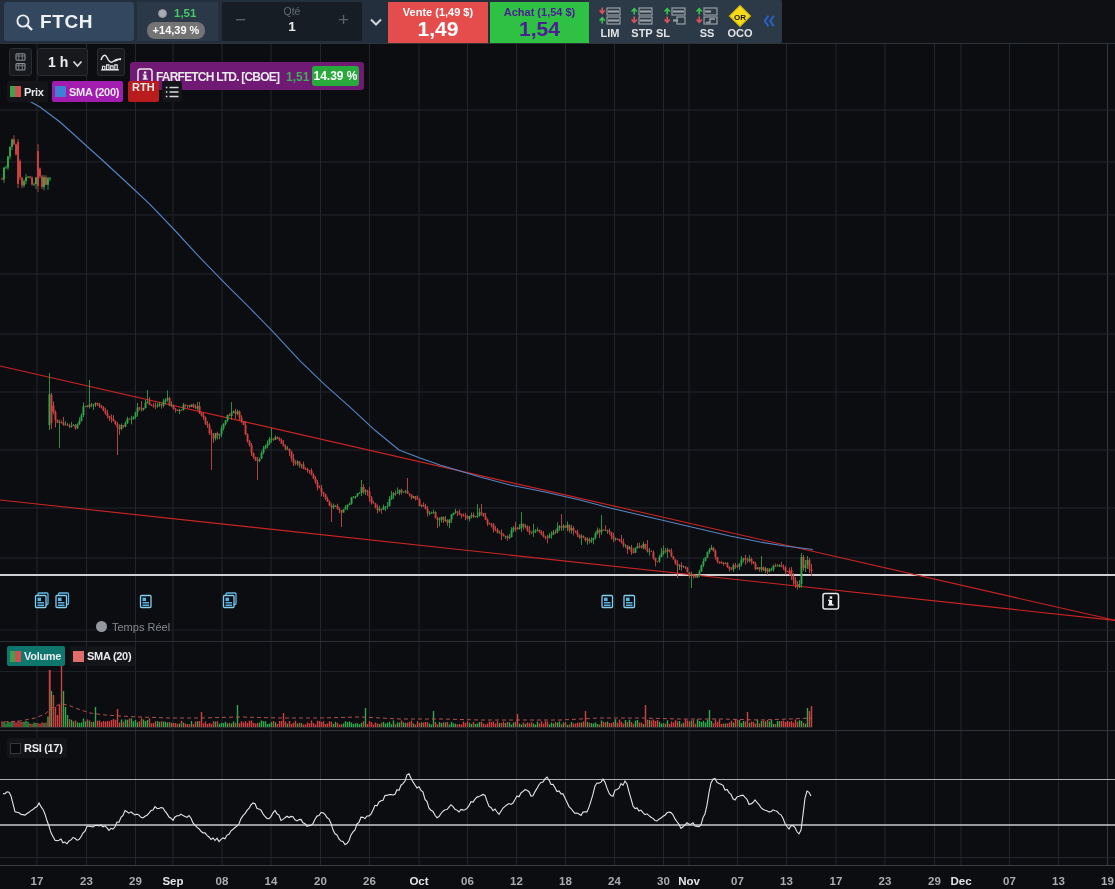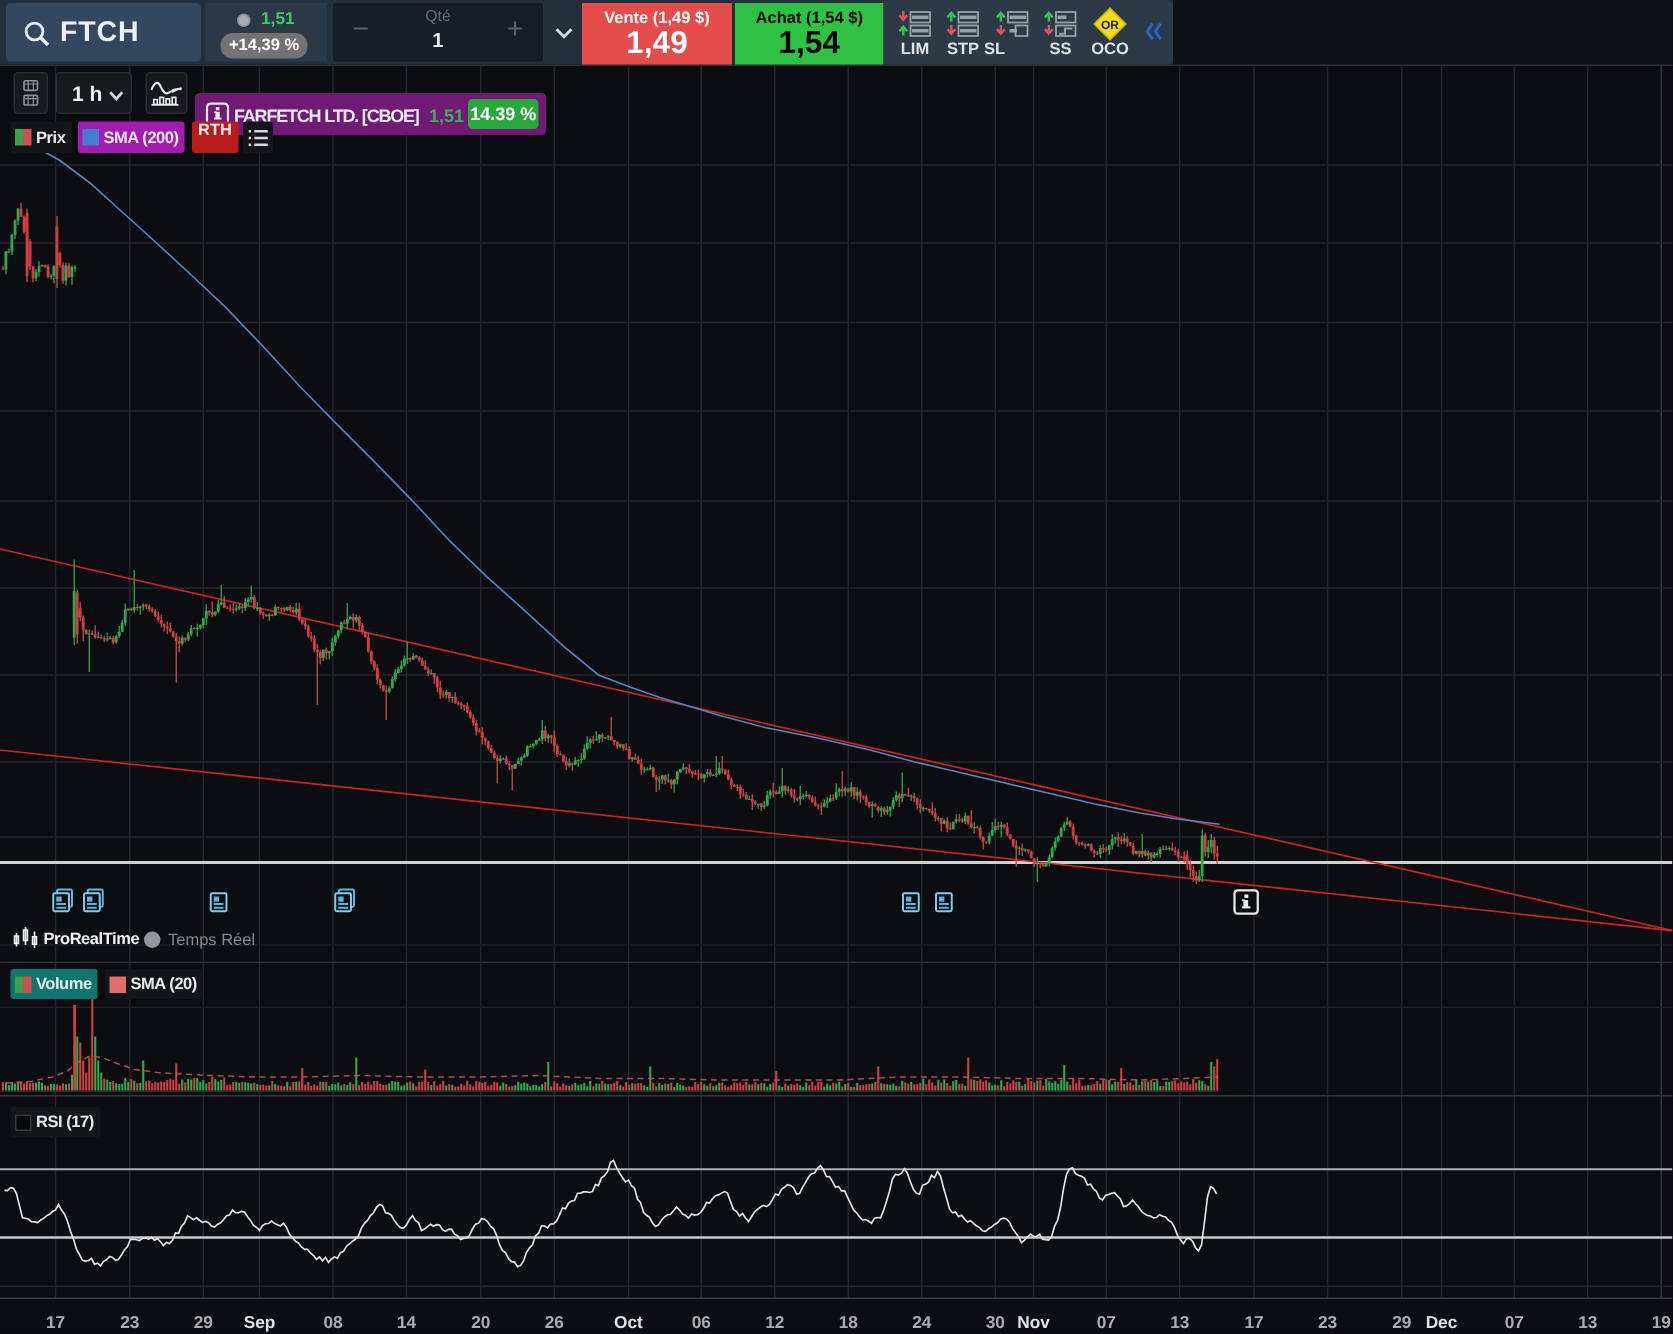--- a/index.html
+++ b/index.html
@@ -108,21 +108,21 @@
 <span class="abs b" style="left:0;top:17px;width:140px;text-align:center;font-size:13.5px;color:#e8eaec">1</span>
 <span class="abs" style="right:13px;top:7px;font-size:19px;color:#596069">+</span>
     </div>
 <svg width="14" height="10" style="position:absolute;left:369px;top:17px" viewBox="0 0 14 10">
       <path d="M2 2.5L7 7.5L12 2.5" fill="none" stroke="#d3d7db" stroke-width="2"></path>
     </svg>
 <div class="abs" style="left:388px;top:2px;width:100px;height:41px;background:#e54c4c;color:#fff;text-align:center">
 <div class="b" style="font-size:11px;margin-top:4px">Vente (1,49&nbsp;$)</div>
 <div class="b" style="font-size:21px;margin-top:-1px">1,49</div>
     </div>
-<div class="abs" style="left:490px;top:2px;width:99px;height:41px;background:#2ec143;color:#000000;text-align:center">
+<div class="abs" style="left:490px;top:2px;width:99px;height:41px;background:#2ec143;color:#4c1d95;text-align:center">
 <div class="b" style="font-size:11px;margin-top:4px">Achat (1,54&nbsp;$)</div>
 <div class="b" style="font-size:21px;margin-top:-1px">1,54</div>
     </div>
 <div class="abs" style="left:589px;top:0;width:193px;height:43px;background:#2c3946;border-radius:0 4px 4px 0">
       <svg width="22" height="18" style="position:absolute;left:10px;top:7px" viewBox="0 0 22 18">
         <path d="M3.2 0.4V5.2M0.6000000000000001 3.1999999999999997L3.2 6.2L5.800000000000001 3.1999999999999997" stroke="#e0515a" stroke-width="1.6" fill="none"></path>
         <path d="M3.2 16.6V11.8M0.6000000000000001 13.8L3.2 10.799999999999999L5.800000000000001 13.8" stroke="#35c552" stroke-width="1.6" fill="none"></path>
         <rect x="8" y="1" width="13" height="7" fill="none" stroke="#9aa0a6" stroke-width="1.2"></rect>
         <path d="M9 4.5h11" stroke="#9aa0a6" stroke-width="2.2"></path>
         <rect x="8" y="10" width="13" height="7" fill="none" stroke="#9aa0a6" stroke-width="1.2"></rect>
@@ -210,26 +210,20 @@
 <span class="b" style="font-size:11px;color:#e8eaec;margin-left:3px;letter-spacing:-0.3px">SMA (200)</span>
     </div>
 <div class="abs" style="left:128px;top:81px;height:21px;background:#b91c1c;border-radius:2px;display:inline-flex;padding:0 4px;white-space:nowrap">
 <span class="b" style="font-size:11px;color:#e8eaec">RTH</span>
     </div>
 <div class="abs" style="left:162px;top:81px;width:20px;height:21px;background:#131519;border-radius:2px">
 <svg width="14" height="12" style="position:absolute;left:3px;top:4.5px" viewBox="0 0 14 12">
         <path d="M0.8 1.5h1.6M0.8 6h1.6M0.8 10.5h1.6M4.5 1.5h9M4.5 6h9M4.5 10.5h9" stroke="#d7dadd" stroke-width="1.6"></path>
       </svg>
     </div>
-<div class="abs" style="left:8px;top:617px;width:260px;height:20px">
-<svg width="20" height="19" style="position:absolute;left:0;top:0" viewBox="0 0 20 19">
-<path d="M3 5v9M1.7 7h2.6v5H1.7z M9 1v12M7.7 3h2.6v7H7.7z M15 4v11M13.7 7.5h2.6v5h-2.6z" stroke="#f0f1f3" stroke-width="1.1" fill="none"></path>
-      </svg>
-<span class="b" style="position:absolute;left:21px;top:3px;font-size:11px;color:#f2f3f5;letter-spacing:-0.3px">ProRealTime</span>
-    </div>
 <div class="abs" style="left:96px;top:621px;width:11px;height:11px;border-radius:50%;background:#94989e"></div>
 <span class="abs" style="left:112px;top:621px;font-size:11px;color:#84888e">Temps Réel</span>
 <div class="abs" style="left:7px;top:646px;height:20px;background:#0f766e;border-radius:2px;display:inline-flex;align-items:center;padding:0 4px 0 3px;white-space:nowrap">
 <span style="width:11px;height:11px;display:inline-block;background:linear-gradient(90deg,#3da24f 50%,#d05050 50%)"></span>
 <span class="b" style="font-size:11px;color:#e8eaec;margin-left:3px;letter-spacing:-0.3px">Volume</span>
     </div>
 <div class="abs" style="left:70px;top:646px;height:20px;background:#131519;border-radius:2px;display:inline-flex;align-items:center;padding:0 4px 0 3px;white-space:nowrap">
 <span style="width:11px;height:11px;display:inline-block;background:#e06c6c"></span>
 <span class="b" style="font-size:11px;color:#e8eaec;margin-left:3px;letter-spacing:-0.3px">SMA (20)</span>
     </div>

